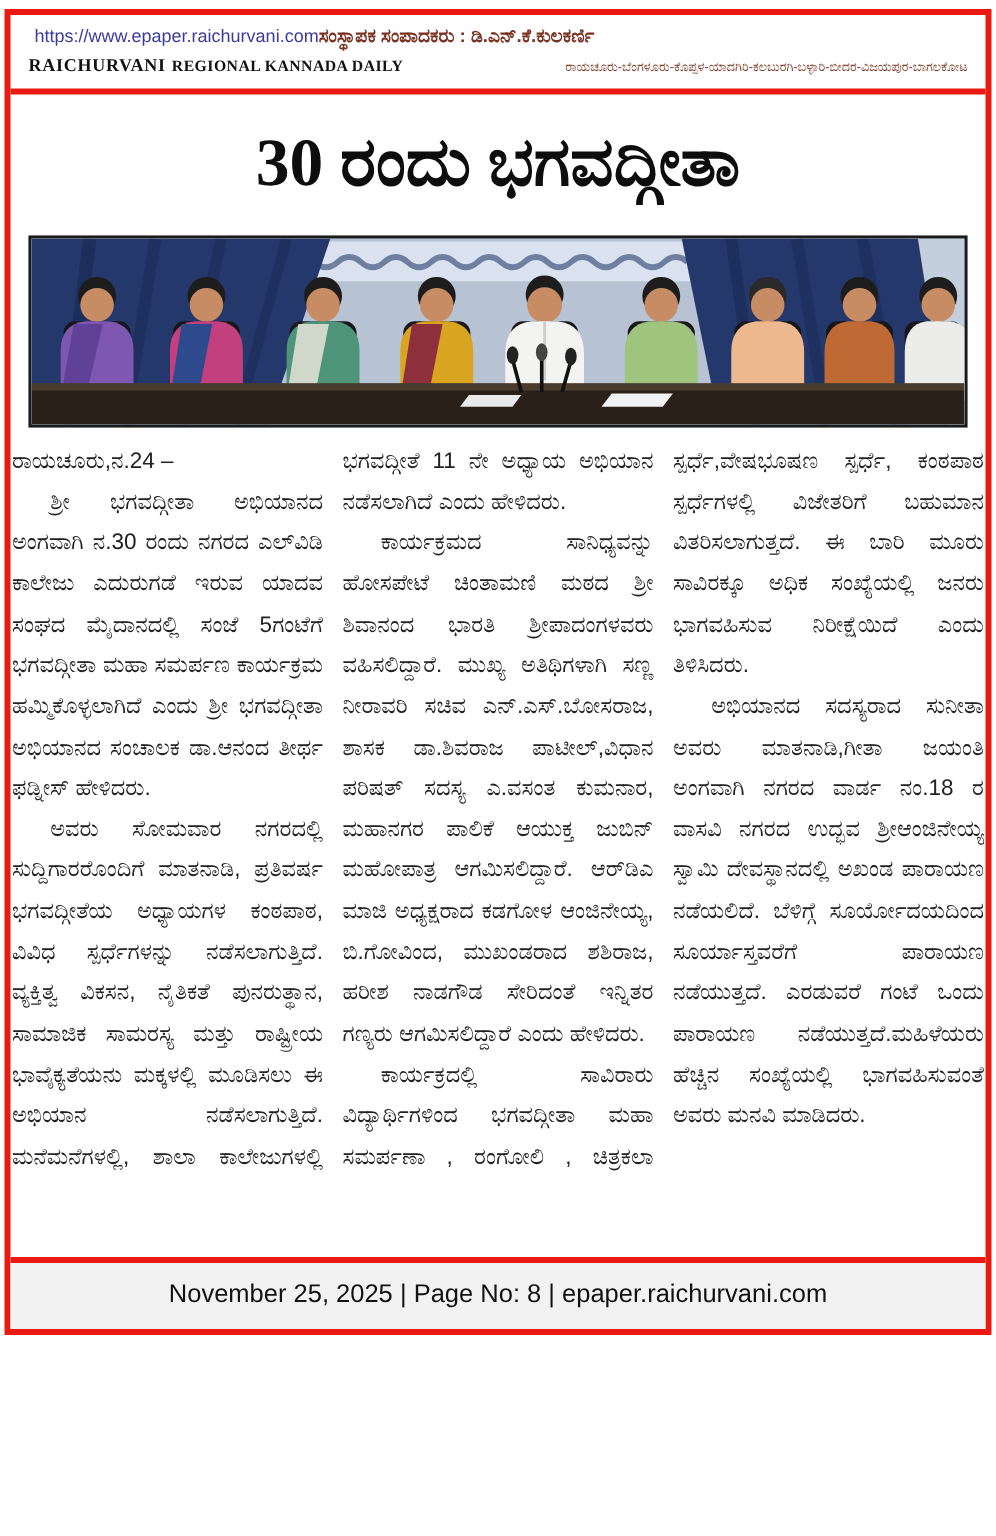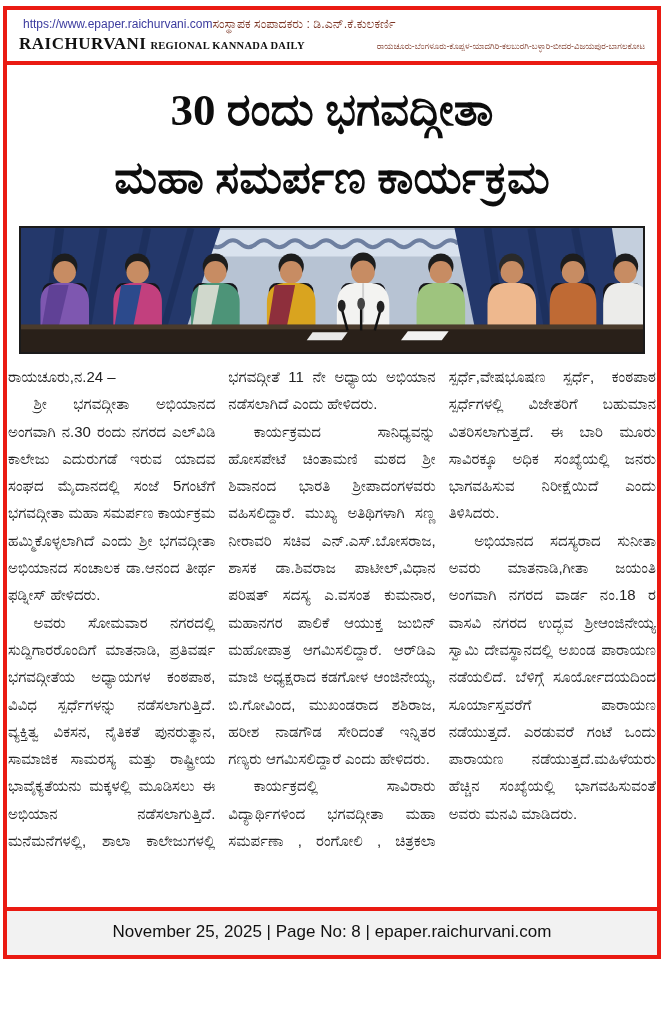--- a/index.html
+++ b/index.html
@@ -2,34 +2,34 @@
 <html><head>
 <meta charset="utf-8">
 <style>
   html,body{margin:0;padding:0;background:#fff;}
   body{font-family:"Liberation Sans","DejaVu Sans",sans-serif;color:#1c1c1c;}
   .page{width:650px;margin:6px auto 0;border:4px solid #ea1a12;background:#fff;}
 
   
   .top-strip{display:flex;justify-content:flex-start;align-items:flex-start;padding:7px 16px 0 16px;}
   .top-url{color:#3b3b9e;font-size:12px;text-decoration:none;}
-  .founder{color:#7a3322;font-size:12.5px;font-weight:normal;}
+  .founder{color:#7a3322;font-size:12.5px;font-weight:bold;}
 
   
   .masthead{text-align:center;padding:0 8px;}
   .masthead-title{
     margin:-2px 0 0 0;
     font-size:67px;font-weight:800;letter-spacing:1px;line-height:1.05;
     color:#e3211d;
     text-shadow:2px 2px 0 #ffffff,3px 3px 0 #c9c9c9,4px 4px 3px rgba(0,0,0,.35);
     white-space:nowrap;
   }
   .mast-sub{display:flex;justify-content:space-between;align-items:baseline;padding:2px 12px 7px 12px;}
   .mast-en{font-family:"Liberation Serif","DejaVu Serif",serif;font-weight:bold;color:#111;}
-  .mast-en .big{font-size:17px;letter-spacing:.5px;}
+  .mast-en .big{font-size:12px;letter-spacing:.5px;}
   .mast-en .small{font-size:10.5px;letter-spacing:.3px;}
   .editions{color:#7a3322;font-size:8.5px;align-self:flex-end;padding-bottom:2px;margin-left:20px;}
   .daily-kn{color:#7a3322;font-size:13px;font-weight:bold;}
 
   .red-rule{border-top:4px solid #ea1a12;}
 
   
   .headline{padding:12px 6px 14px;text-align:center;font-family:Liberation Serif, serif;}
   .headline div{font-size:45px;font-weight:800;color:#0d0d0d;line-height:1.5;}
 
@@ -65,21 +65,20 @@
       <span class="big">RAICHURVANI</span>
       <span class="small">REGIONAL KANNADA DAILY</span>
     </span>
     <span class="editions">ರಾಯಚೂರು-ಬೆಂಗಳೂರು-ಕೊಪ್ಪಳ-ಯಾದಗಿರಿ-ಕಲಬುರಗಿ-ಬಳ್ಳಾರಿ-ಬೀದರ-ವಿಜಯಪುರ-ಬಾಗಲಕೋಟ</span>
   </div>
 
   <div class="red-rule"></div>
 
   <div class="headline">
     <div>30 ರಂದು ಭಗವದ್ಗೀತಾ</div>
-    <div>ಮಹಾ ಸಮರ್ಪಣ ಕಾರ್ಯಕ್ರಮ</div>
   </div>
 
   <div class="photo-wrap">
     <svg viewBox="0 0 640 126" preserveAspectRatio="none">
 
       <rect width="640" height="126" fill="#b7c3d3"></rect>
       <rect x="600" width="40" height="126" fill="#c4cfdd"></rect>
 
       <rect x="163" y="2" width="314" height="27" rx="3" fill="#d9e2ee"></rect>
       <path d="M178 16 q8 -7 16 0 t16 0 t16 0 t16 0 t16 0 t16 0 t16 0 t16 0 t16 0 t16 0 t16 0 t16 0 t16 0 t16 0 t16 0 t16 0 t16 0" stroke="#4a5d85" stroke-width="4" fill="none" opacity=".75"></path>

